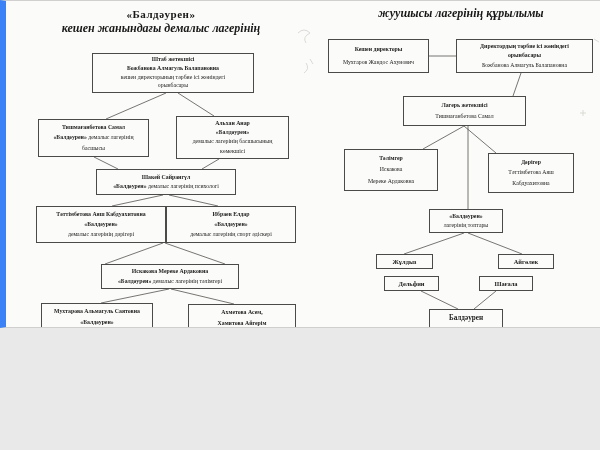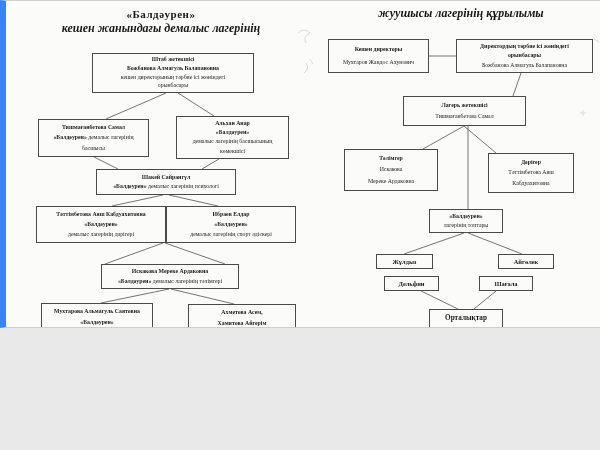--- a/index.html
+++ b/index.html
@@ -163,21 +163,21 @@
       <div class="org-box" style="left: 492px; top: 253px; width: 56px; height: 15px;">
         <div class="box-line" style="font-size: 6.4px;"><span class="seg-b">Айгөлек</span></div>
       </div>
       <div class="org-box" style="left: 378px; top: 275px; width: 55px; height: 15px;">
         <div class="box-line" style="font-size: 6.4px;"><span class="seg-b">Дельфин</span></div>
       </div>
       <div class="org-box" style="left: 473px; top: 275px; width: 54px; height: 15px;">
         <div class="box-line" style="font-size: 6.4px;"><span class="seg-b">Шағала</span></div>
       </div>
       <div class="org-box" style="left: 423px; top: 308px; width: 74px; height: 19px;">
-        <div class="box-line" style="font-size: 7.2px;"><span class="seg-b">Орталықтар</span></div>
+        <div class="box-line" style="font-size: 7.2px;"><span class="seg-b">Балдәурен</span></div>
       </div>
       <div class="org-box" style="left: 327px; top: 350px; width: 76px; height: 30px;">
         <div class="box-line" style="font-size: 5.4px;"><span class="seg-b">«Кел сырласайық»  –</span></div>
         <div class="box-line" style="font-size: 5.4px;"><span>жетекшісі С.Шакей</span></div>
       </div>
       <div class="org-box" style="left: 423px; top: 337px; width: 54px; height: 36px;">
         <div class="box-line" style="font-size: 5.2px;"><span class="seg-b">«Салауаттылық»</span></div>
         <div class="box-line" style="font-size: 5.2px;"><span class="seg-b">орталығы</span></div>
         <div class="box-line" style="font-size: 5.2px;"><span>Дәрігер</span></div>
         <div class="box-line" style="font-size: 5.2px;"><span>Тәттімбетова А.К.</span></div>

